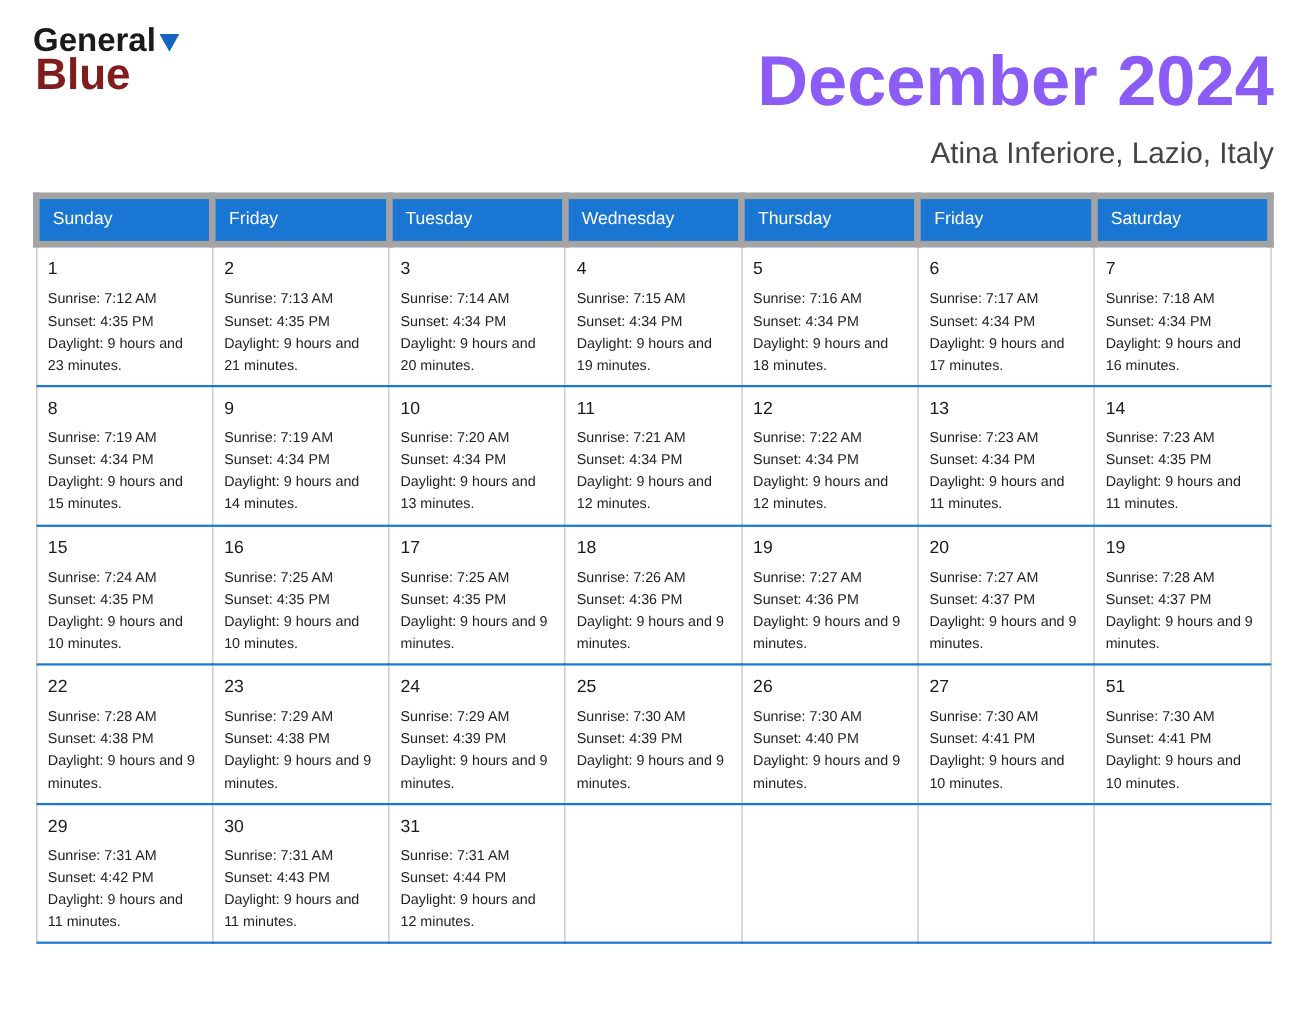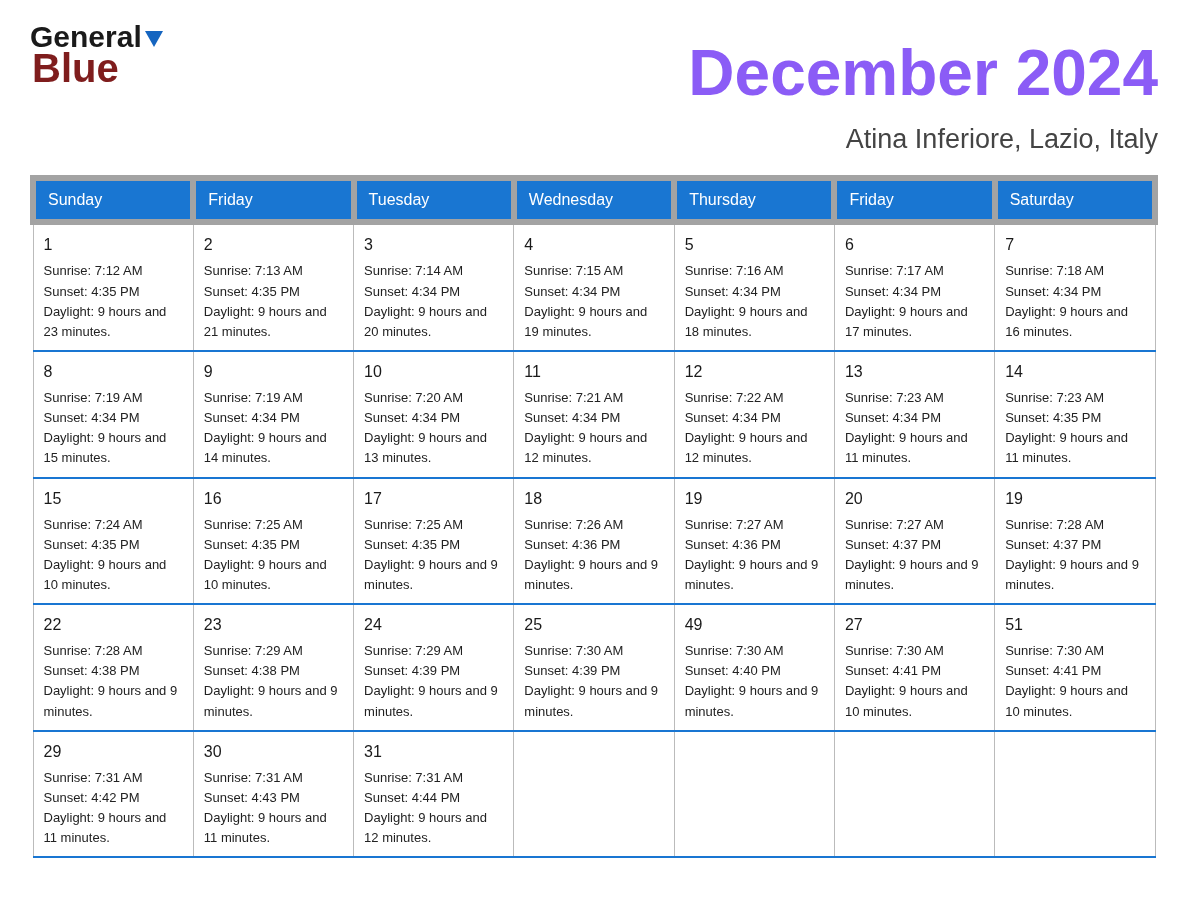--- a/index.html
+++ b/index.html
@@ -215,21 +215,21 @@
         </td>
         <td>
           <span class="day-num">24</span>
           <div class="day-info">Sunrise: 7:29 AM<br>Sunset: 4:39 PM<br>Daylight: 9 hours and 9 minutes.</div>
         </td>
         <td>
           <span class="day-num">25</span>
           <div class="day-info">Sunrise: 7:30 AM<br>Sunset: 4:39 PM<br>Daylight: 9 hours and 9 minutes.</div>
         </td>
         <td>
-          <span class="day-num">49</span>
+          <span class="day-num">26</span>
           <div class="day-info">Sunrise: 7:30 AM<br>Sunset: 4:40 PM<br>Daylight: 9 hours and 9 minutes.</div>
         </td>
         <td>
           <span class="day-num">27</span>
           <div class="day-info">Sunrise: 7:30 AM<br>Sunset: 4:41 PM<br>Daylight: 9 hours and 10 minutes.</div>
         </td>
         <td>
           <span class="day-num">51</span>
           <div class="day-info">Sunrise: 7:30 AM<br>Sunset: 4:41 PM<br>Daylight: 9 hours and 10 minutes.</div>
         </td>

